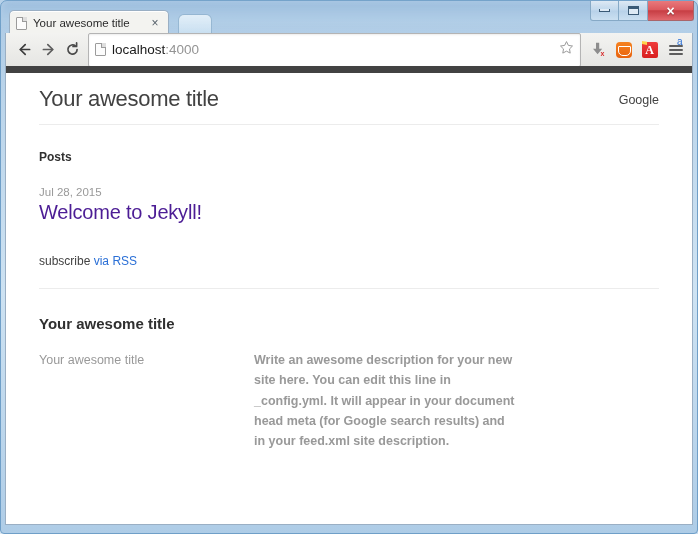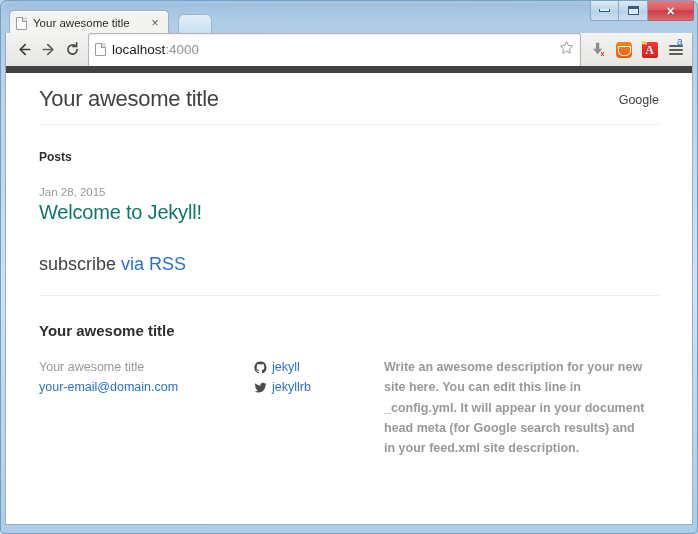--- a/index.html
+++ b/index.html
@@ -366,28 +366,28 @@
 
   .post-meta {
     font-size: 11.5px;
     color: #999999;
     margin-bottom: 3px;
   }
 
   .post-link {
     display: block;
     font-size: 20px;
-    color: #0f766e;
+    color: #4c1d95;
     text-decoration: none;
     letter-spacing: -0.2px;
     margin-bottom: 30px;
   }
 
   .rss-subscribe {
-    font-size: 18px;
+    font-size: 12px;
     color: #424242;
   }
   .rss-subscribe a {
     color: #2a6fd6;
     text-decoration: none;
   }
 
   .site-footer {
     border-top: 1px solid #ececec;
     padding-top: 26px;
@@ -547,76 +547,39 @@
         <span class="site-title">Your awesome title</span>
         <nav class="site-nav">
           <a href="#">Google</a>
         </nav>
       </header>
 
       <div class="page-content">
         <h2 class="post-list-heading">Posts</h2>
 
         <div>
-          <div class="post-meta">Jan 28, 2015</div>
+          <div class="post-meta">Jul 28, 2015</div>
           <a href="#" class="post-link">Welcome to Jekyll!</a>
         </div>
 
         <p class="rss-subscribe"><span>subscribe</span>
           <a href="#">via RSS</a></p>
       </div>
 
       <footer class="site-footer">
         <h2 class="footer-heading">Your awesome title</h2>
 
         <div class="footer-cols">
 
           <div class="footer-col-1">
             <ul class="contact-list">
               <li>Your awesome title</li>
-              <li>
-                <a href="#">your-email@domain.com</a>
-              </li>
             </ul>
           </div>
 
-          <div class="footer-col-2">
-            <ul class="social-list">
-              <li>
-                <svg class="social-icon" width="13" height="13" viewBox="0 0 16 16">
-                  <path fill="#4a4a4a" d="M8 0.6 A7.4 7.4 0 0 0 5.66 15.04
-                    c0.37 0.07 0.5 -0.16 0.5 -0.36 0 -0.18 -0.01 -0.65 -0.01 -1.27
-                    -2.06 0.45 -2.5 -1 -2.5 -1 -0.34 -0.86 -0.83 -1.09 -0.83 -1.09
-                    -0.68 -0.46 0.05 -0.45 0.05 -0.45 0.75 0.05 1.14 0.77 1.14 0.77
-                    0.67 1.14 1.75 0.81 2.18 0.62 0.07 -0.48 0.26 -0.81 0.47 -1
-                    -1.64 -0.19 -3.37 -0.82 -3.37 -3.66 0 -0.81 0.29 -1.47 0.76 -1.99
-                    -0.08 -0.19 -0.33 -0.95 0.07 -1.98 0 0 0.62 -0.2 2.03 0.76
-                    a7.06 7.06 0 0 1 3.7 0 c1.4 -0.96 2.02 -0.76 2.02 -0.76
-                    0.4 1.03 0.15 1.79 0.08 1.98 0.47 0.52 0.76 1.18 0.76 1.99
-                    0 2.85 -1.74 3.47 -3.39 3.65 0.27 0.23 0.5 0.68 0.5 1.37
-                    0 0.99 -0.01 1.79 -0.01 2.03 0 0.2 0.13 0.43 0.5 0.36
-                    A7.4 7.4 0 0 0 8 0.6 Z"></path>
-                </svg>
-                <a href="#">jekyll</a>
-              </li>
-              <li>
-                <svg class="social-icon" width="13" height="13" viewBox="0 0 16 16">
-                  <path fill="#4a4a4a" d="M15.4 3.6 a6.1 6.1 0 0 1 -1.75 0.48
-                    a3.05 3.05 0 0 0 1.34 -1.69 6.1 6.1 0 0 1 -1.93 0.74
-                    3.04 3.04 0 0 0 -5.18 2.77 A8.63 8.63 0 0 1 1.6 2.72
-                    a3.04 3.04 0 0 0 0.94 4.06 3.02 3.02 0 0 1 -1.38 -0.38
-                    v0.04 a3.04 3.04 0 0 0 2.44 2.98 3.05 3.05 0 0 1 -1.37 0.05
-                    3.05 3.05 0 0 0 2.84 2.11 A6.1 6.1 0 0 1 0.75 12.84
-                    a8.6 8.6 0 0 0 4.66 1.37 c5.59 0 8.65 -4.63 8.65 -8.65
-                    l-0.01 -0.39 A6.18 6.18 0 0 0 15.4 3.6 Z"></path>
-                </svg>
-                <a href="#">jekyllrb</a>
-              </li>
-            </ul>
-          </div>
 
           <div class="footer-col-3">
             <p class="footer-desc">Write an awesome description for your new site here. You can edit this line in _config.yml. It will appear in your document head meta (for Google search results) and in your feed.xml site description.</p>
           </div>
 
         </div>
       </footer>
 
     </div>
   </div>

